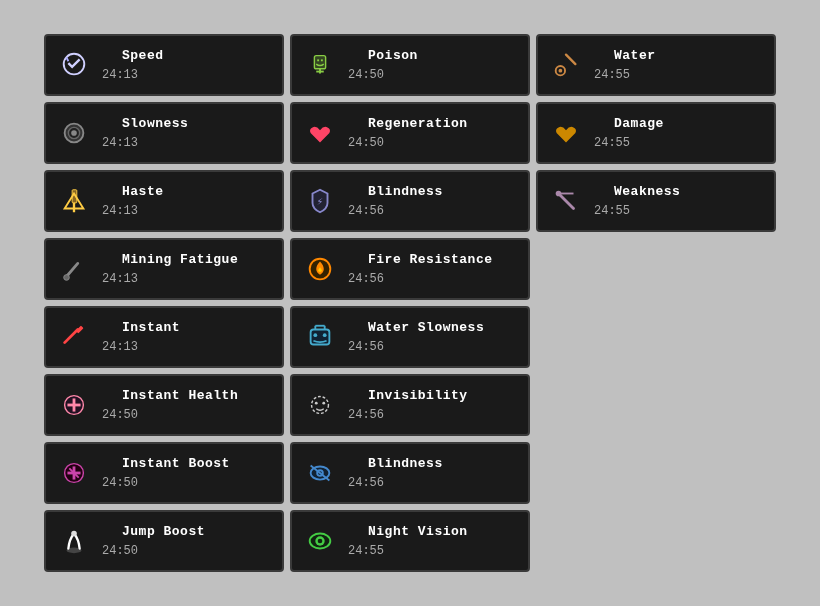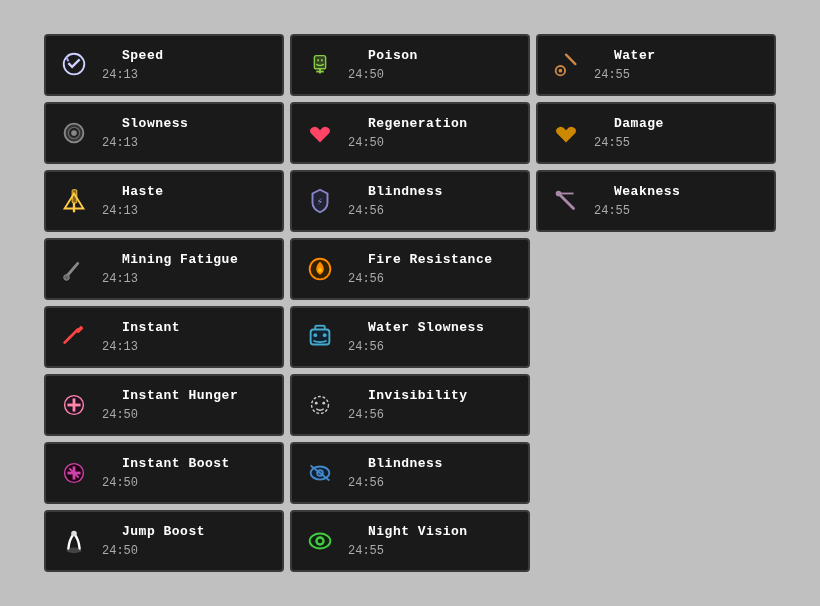--- a/index.html
+++ b/index.html
@@ -270,21 +270,21 @@
       <div class="effect-card empty"></div>
       <div class="effect-card">
         <div class="effect-icon icon-instant-health">
           <svg class="icon-svg" viewBox="0 0 32 32" xmlns="http://www.w3.org/2000/svg">
       <circle cx="16" cy="16" r="10" fill="#221122" stroke="#ff88aa" stroke-width="1.5"></circle>
       <line x1="16" y1="9" x2="16" y2="23" stroke="#ff88aa" stroke-width="3"></line>
       <line x1="9" y1="16" x2="23" y2="16" stroke="#ff88aa" stroke-width="3"></line>
     </svg>
         </div>
         <div class="effect-info">
-          <span class="effect-name">Instant Hunger</span>
+          <span class="effect-name">Instant Health</span>
           <span class="effect-time">24:50</span>
         </div>
       </div>
       <div class="effect-card">
         <div class="effect-icon icon-invisibility">
           <svg class="icon-svg" viewBox="0 0 32 32" xmlns="http://www.w3.org/2000/svg">
       <circle cx="16" cy="16" r="9" fill="none" stroke="#cccccc" stroke-width="1.5" stroke-dasharray="3,2"></circle>
       <circle cx="12" cy="14" r="1.5" fill="#cccccc"></circle>
       <circle cx="20" cy="14" r="1.5" fill="#cccccc"></circle>
       <path d="M12 20 Q16 23 20 20" fill="none" stroke="#cccccc" stroke-width="1.5"></path>

